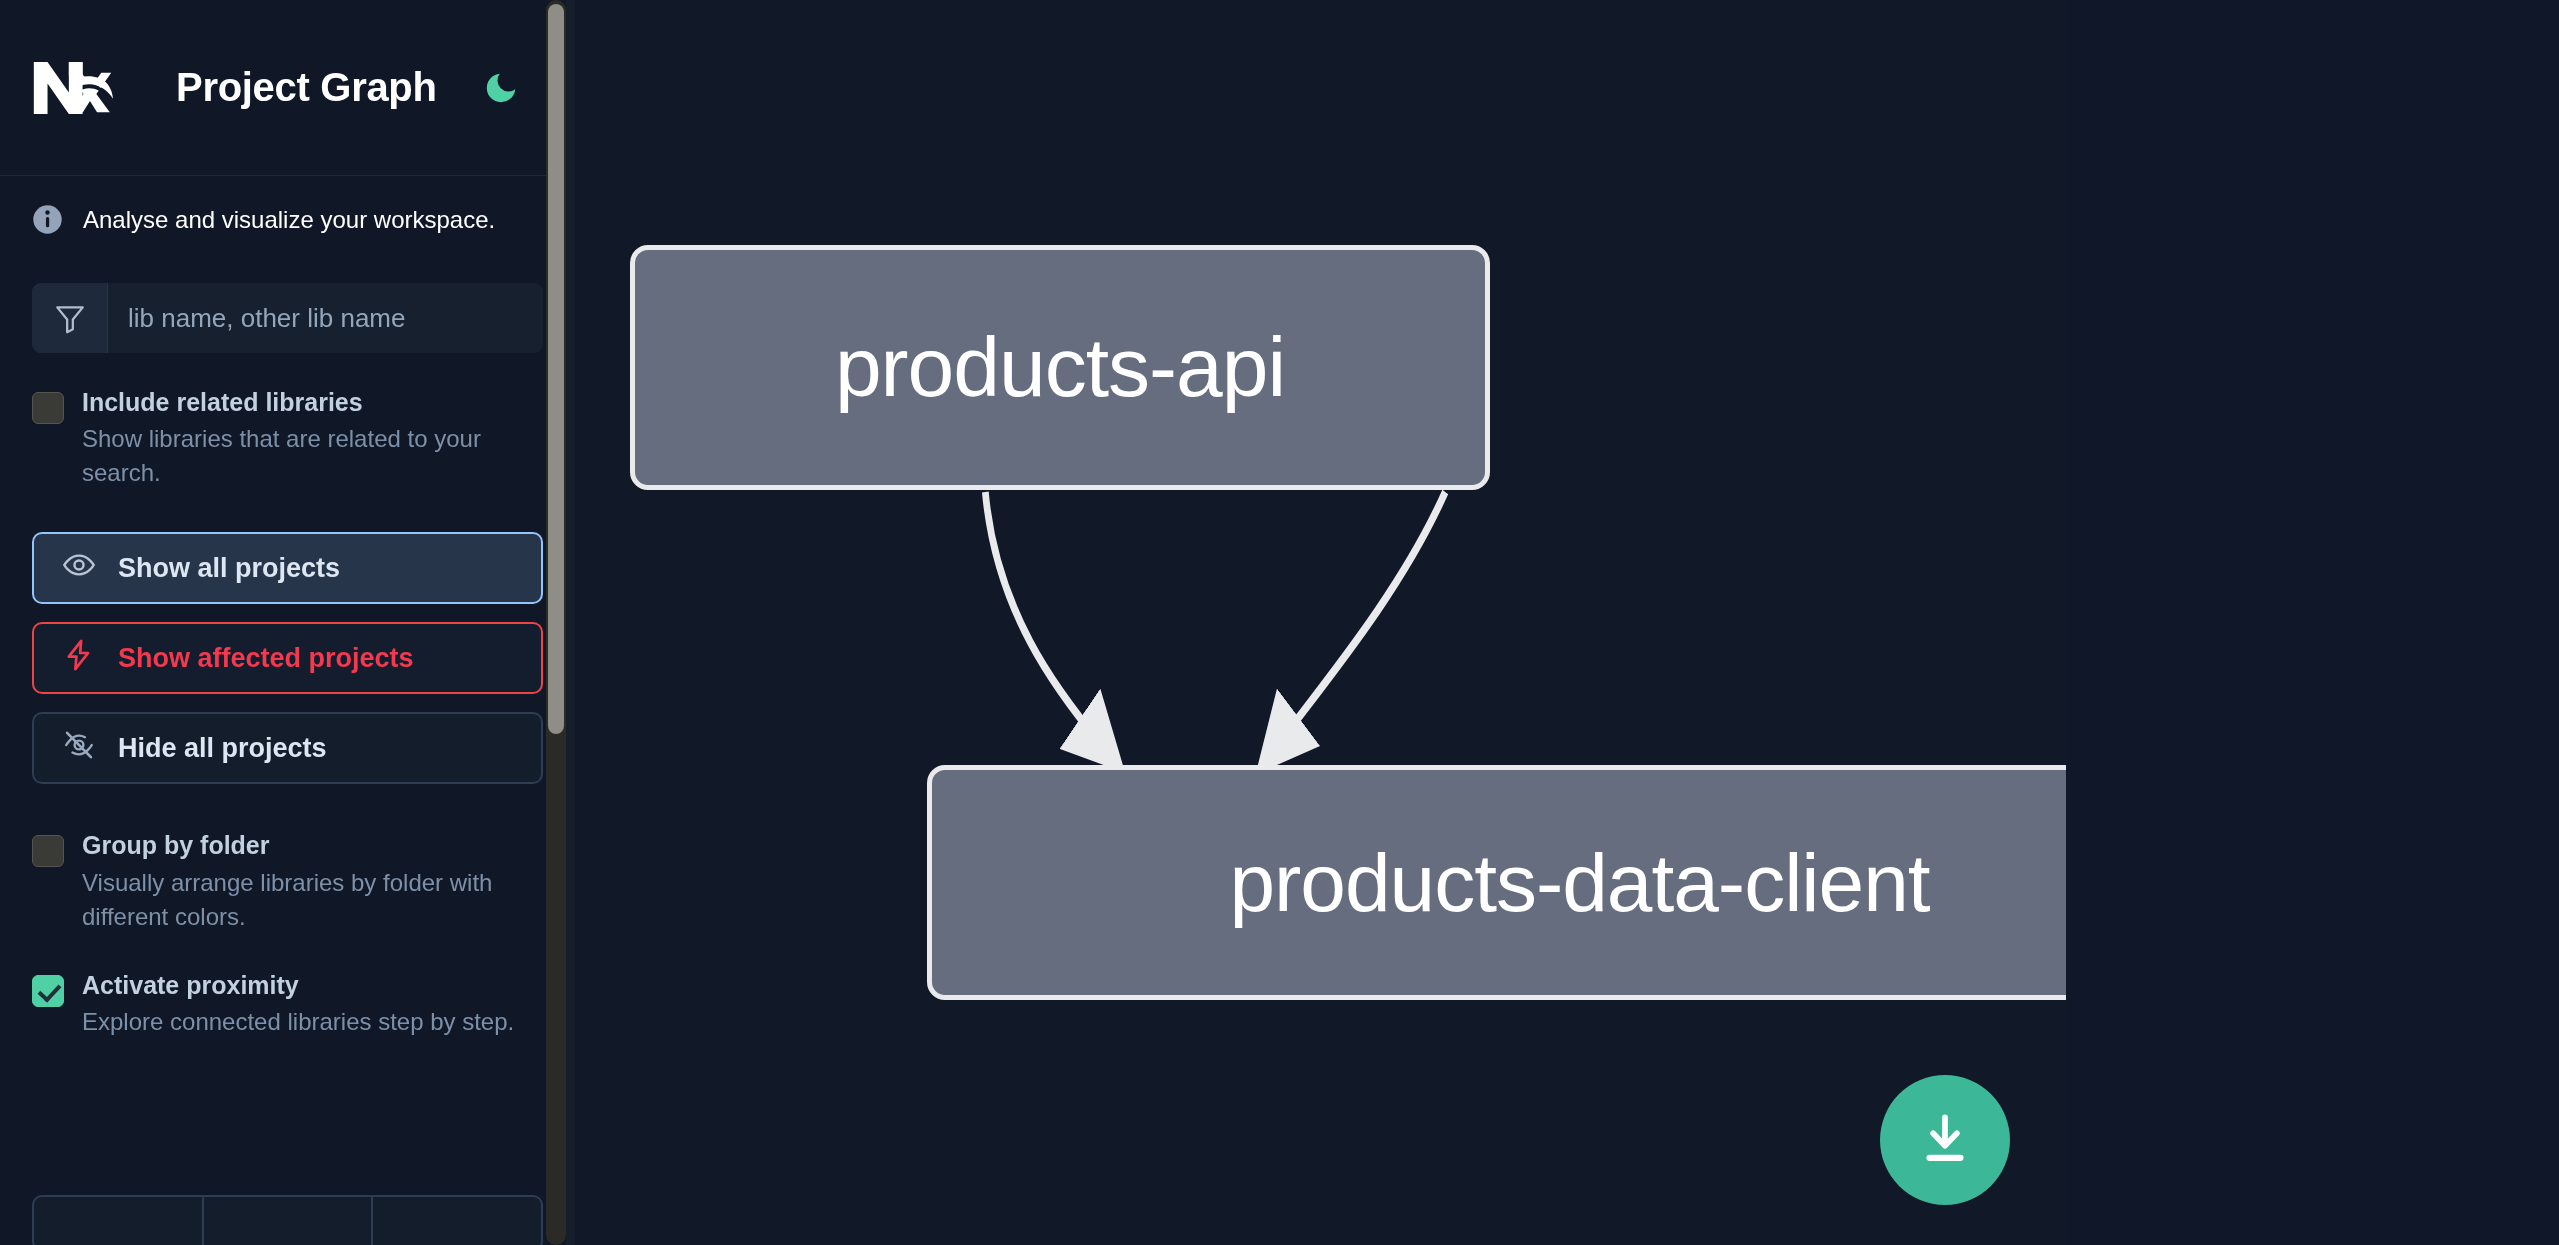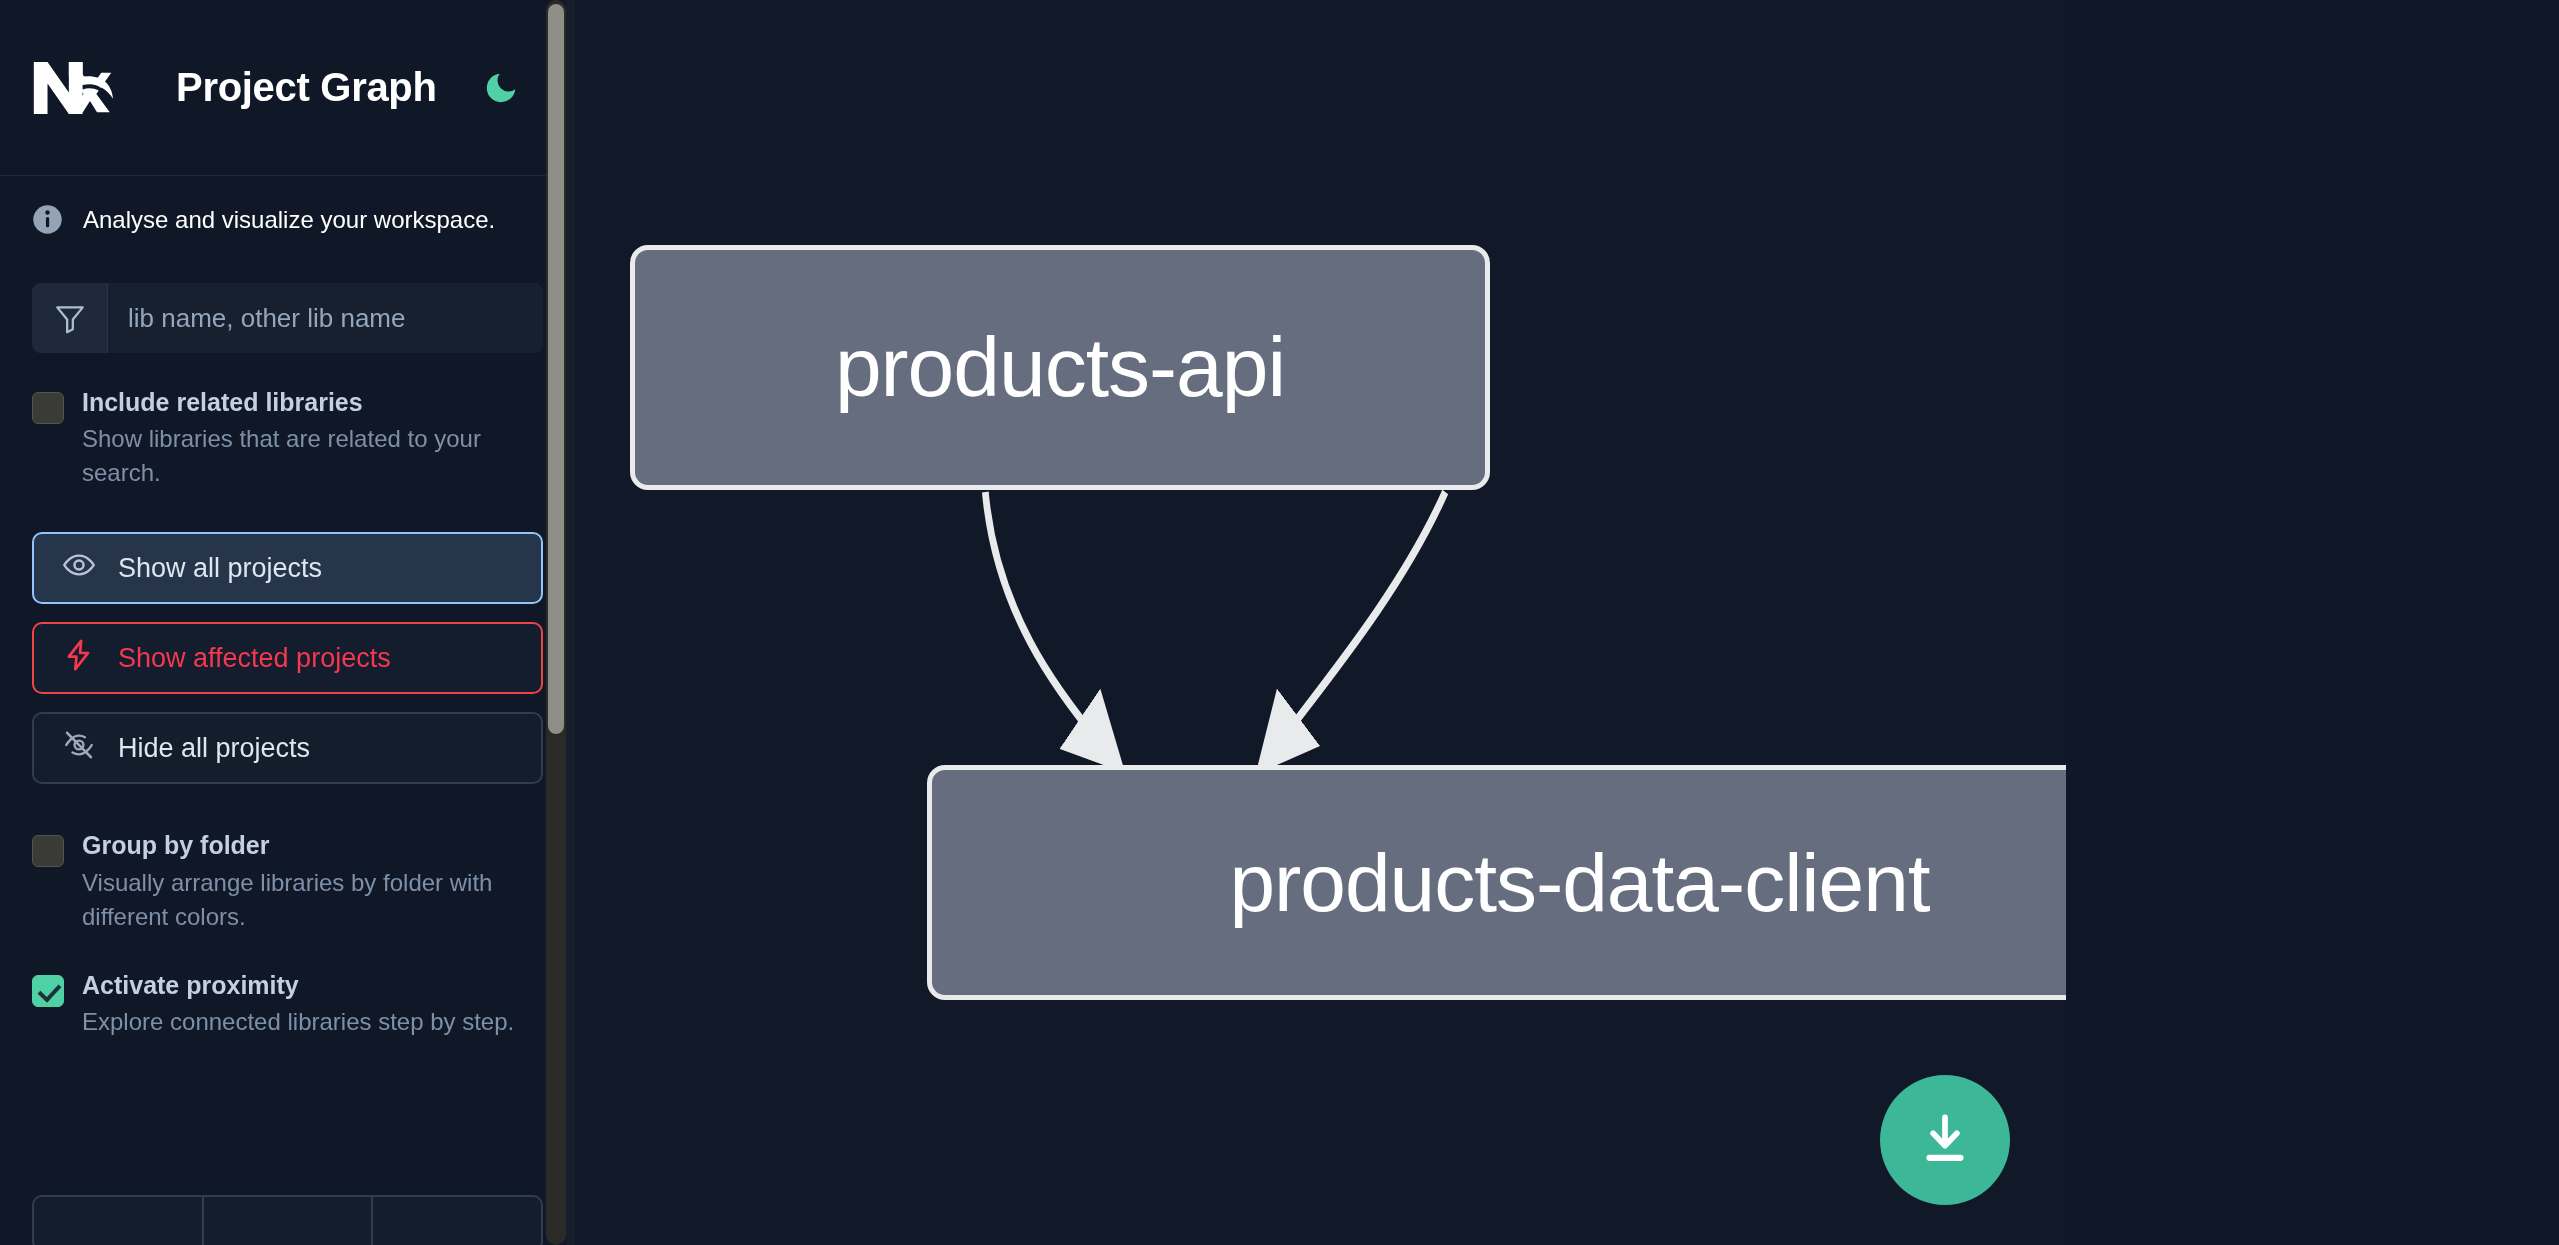--- a/index.html
+++ b/index.html
@@ -103,21 +103,21 @@
   .check-desc { color:#7d90a8; font-size:24px; line-height:1.42; margin-top:4px; max-width:465px; }
 
   .btn-stack { margin:42px 32px 0 32px; display:flex; flex-direction:column; gap:18px; }
   .gbtn {
     height:72px;
     display:flex; align-items:center;
     gap:22px;
     padding-left:28px;
     border-radius:10px;
     font-size:27px;
-    font-weight:400;
+    font-weight:700;
     cursor:pointer;
     background:transparent;
     font-family:"Liberation Sans", sans-serif;
   }
   .gbtn.show-all {
     background:#26354a;
     border:2px solid #93c5fd;
     color:#dde6f2;
   }
   .gbtn.affected {

